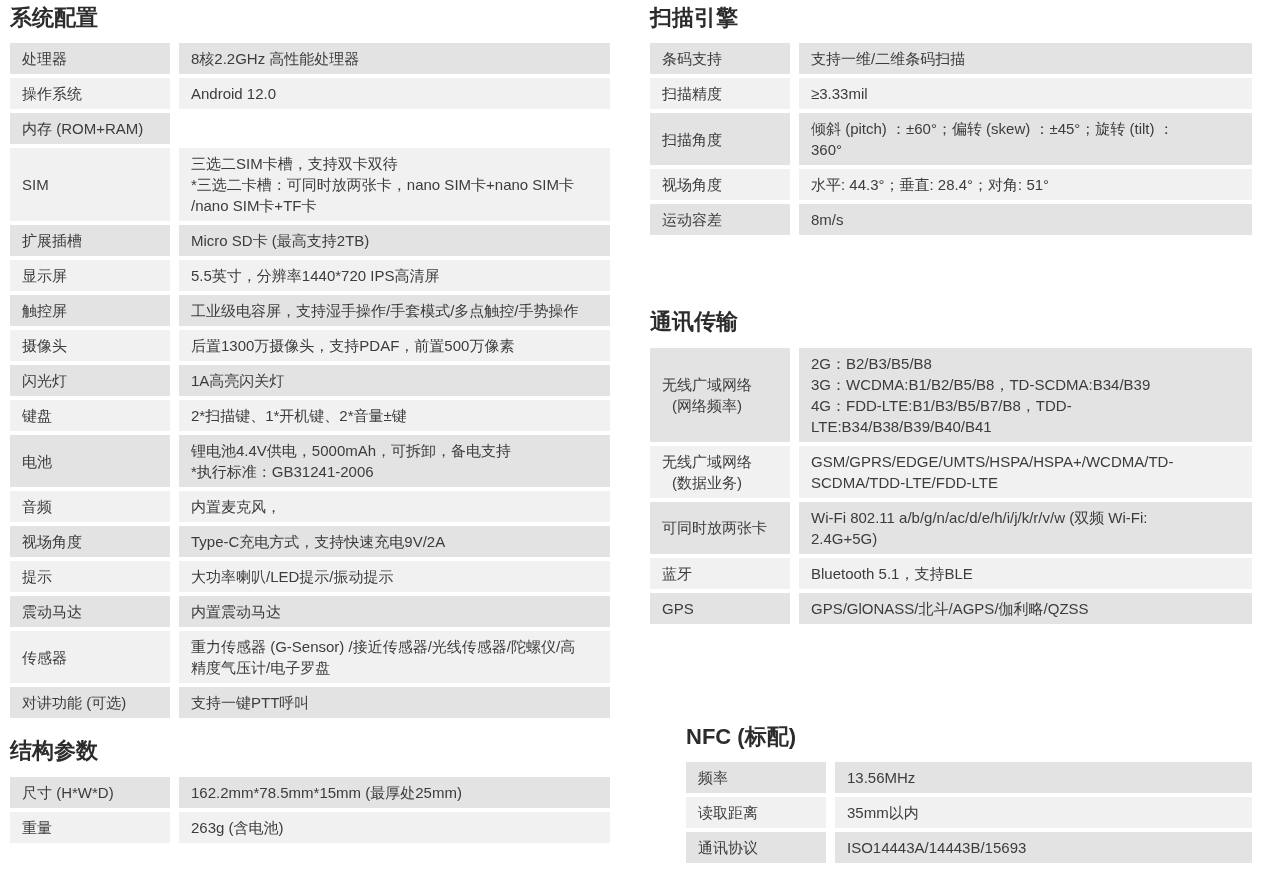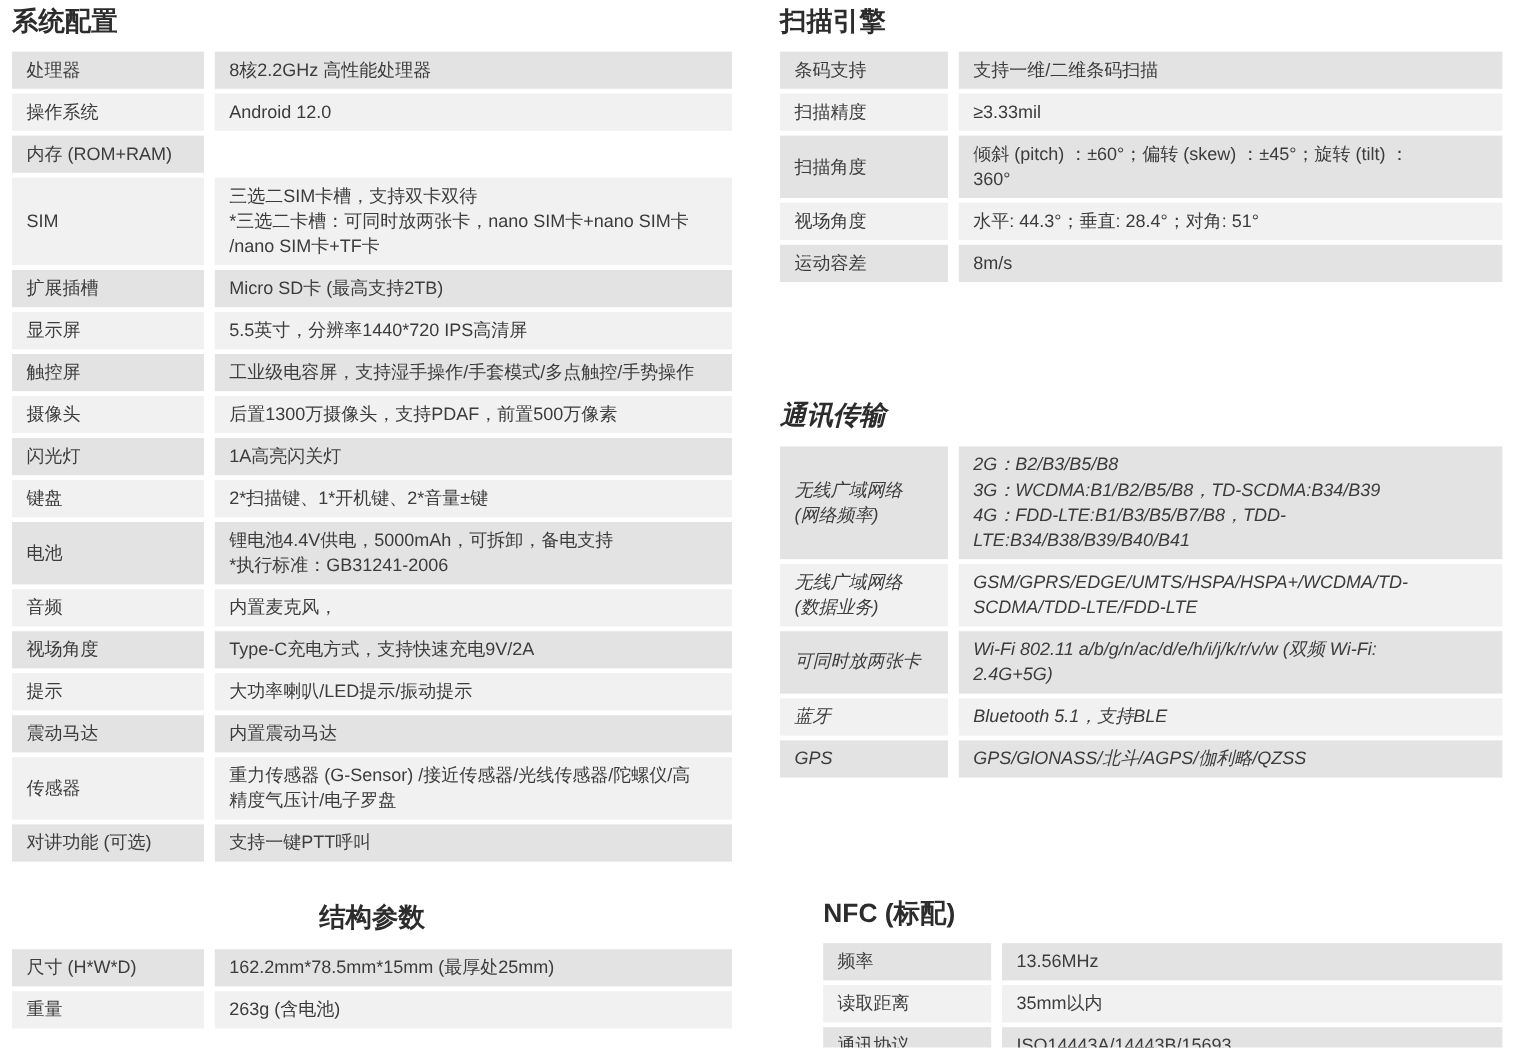--- a/index.html
+++ b/index.html
@@ -24,22 +24,22 @@
 
   .section { display: block; }
   .sec-title {
     margin: 0 0 12px 0;
     font-size: 22px;
     font-weight: 700;
     color: #2c2c2c;
     line-height: 1.2;
   }
   
-  .sec-structure { margin-top: 34px; text-align: center; }
-  .sec-comm      { margin-top: 98px; font-style: italic; }
+  .sec-structure { margin-top: 20px; }
+  .sec-comm      { margin-top: 74px; }
   .sec-nfc       { margin-top: 100px; margin-left: 36px; }
 
   .spec-table {
     display: flex;
     flex-direction: column;
     gap: 4px;
   }
   .spec-row {
     display: flex;
     gap: 9px;
@@ -49,21 +49,21 @@
     min-height: 31px;
     padding: 5px 12px;
     display: flex;
     align-items: center;
     font-size: 15px;
     line-height: 21px;
     color: #3c3c3c;
     white-space: pre-line;
   }
   .cell-label { flex: 0 0 160px; }
-  .col-right .cell-label { flex: 0 0 140px; }
+  .col-right .cell-label { flex: 0 0 140px; text-align: center; }
   .cell-value { flex: 1 1 auto; }
   .spec-row:nth-child(odd)  .cell { background: #e3e3e3; }
   .spec-row:nth-child(even) .cell { background: #f1f1f1; }
 </style>
 </head>
 <body>
 
 <div class="page">
   <div class="col col-left" id="col-left">
   <div class="section sec-system">

